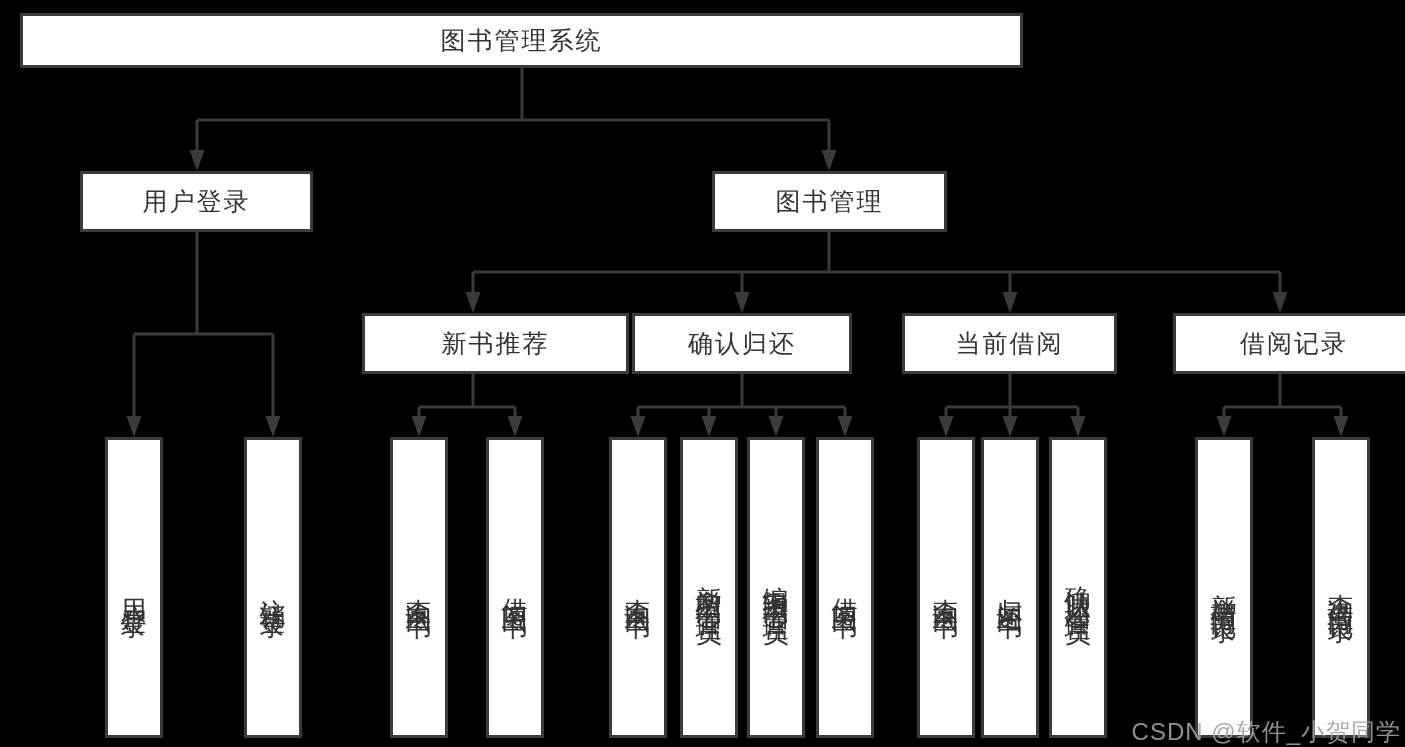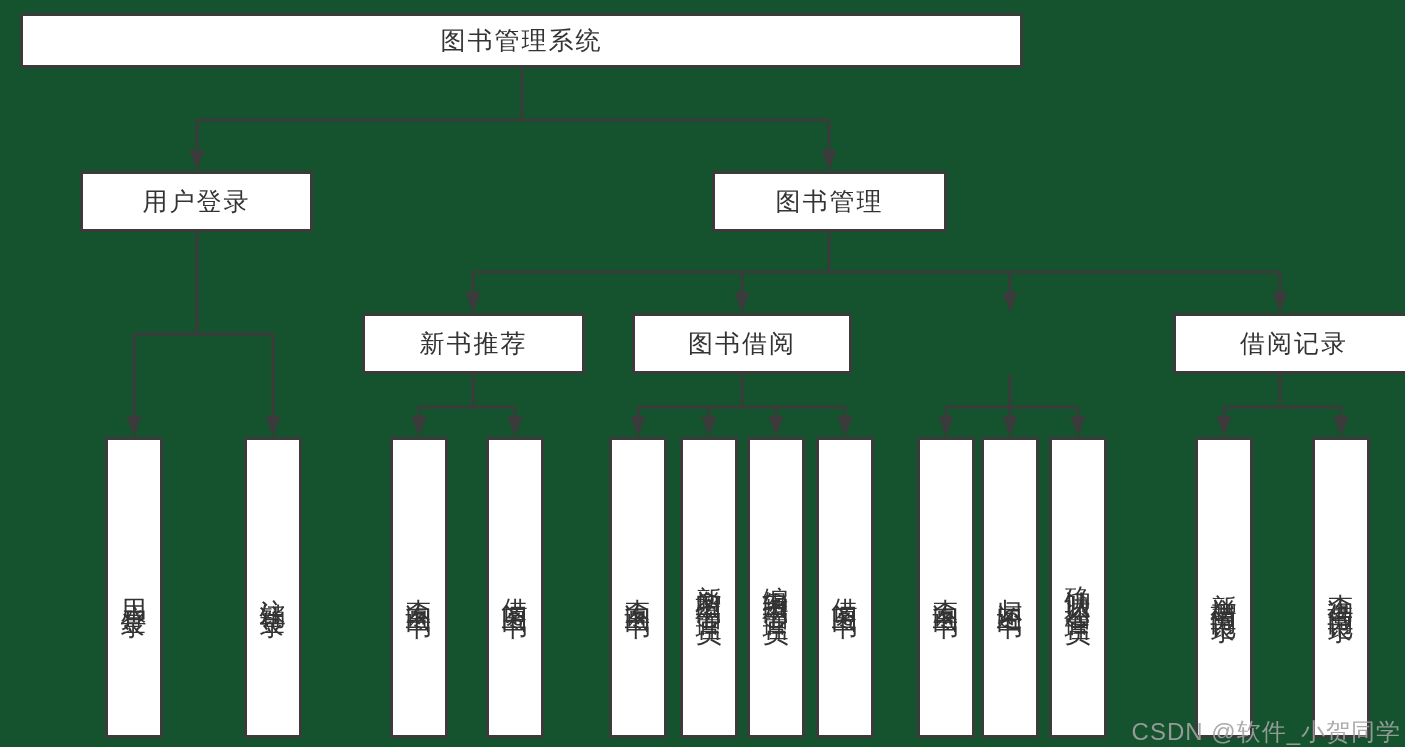--- a/index.html
+++ b/index.html
@@ -5,21 +5,21 @@
   html, body {
     margin: 0;
     padding: 0;
     background: #ffffff;
     font-family: "Liberation Sans", "DejaVu Sans", sans-serif;
   }
   #canvas {
     position: relative;
     width: 1405px;
     height: 747px;
-    background: #14532d;
+    background: #000000;
     overflow: hidden;
   }
   #wires {
     position: absolute;
     left: 0; top: 0;
     width: 1405px; height: 747px;
   }
   .node {
     position: absolute;
     box-sizing: border-box;
@@ -117,25 +117,28 @@
     <span>图书管理系统</span>
   </div>
 
   <div class="node l2" style="left:80px; width:233px;">
     <span>用户登录</span>
   </div>
   <div class="node l2" style="left:712px; width:235px;">
     <span>图书管理</span>
   </div>
 
-  <div class="node l3" style="left:362px; width:223px;text-align:right;">
+  <div class="node l3" style="left:362px; width:267px;text-align:right;">
     <span>新书推荐</span>
   </div>
   <div class="node l3" style="left:632px; width:220px;">
-    <span>图书借阅</span>
+    <span>确认归还</span>
+  </div>
+  <div class="node l3" style="left:902px; width:215px;">
+    <span>当前借阅</span>
   </div>
   <div class="node l3" style="left:1173px; width:242px;">
     <span>借阅记录</span>
   </div>
 
   <div class="leaf" style="left:105px;">
     <span class="vlabel">用户登录</span>
   </div>
   <div class="leaf" style="left:244px;">
     <span class="vlabel">注销登录</span>

